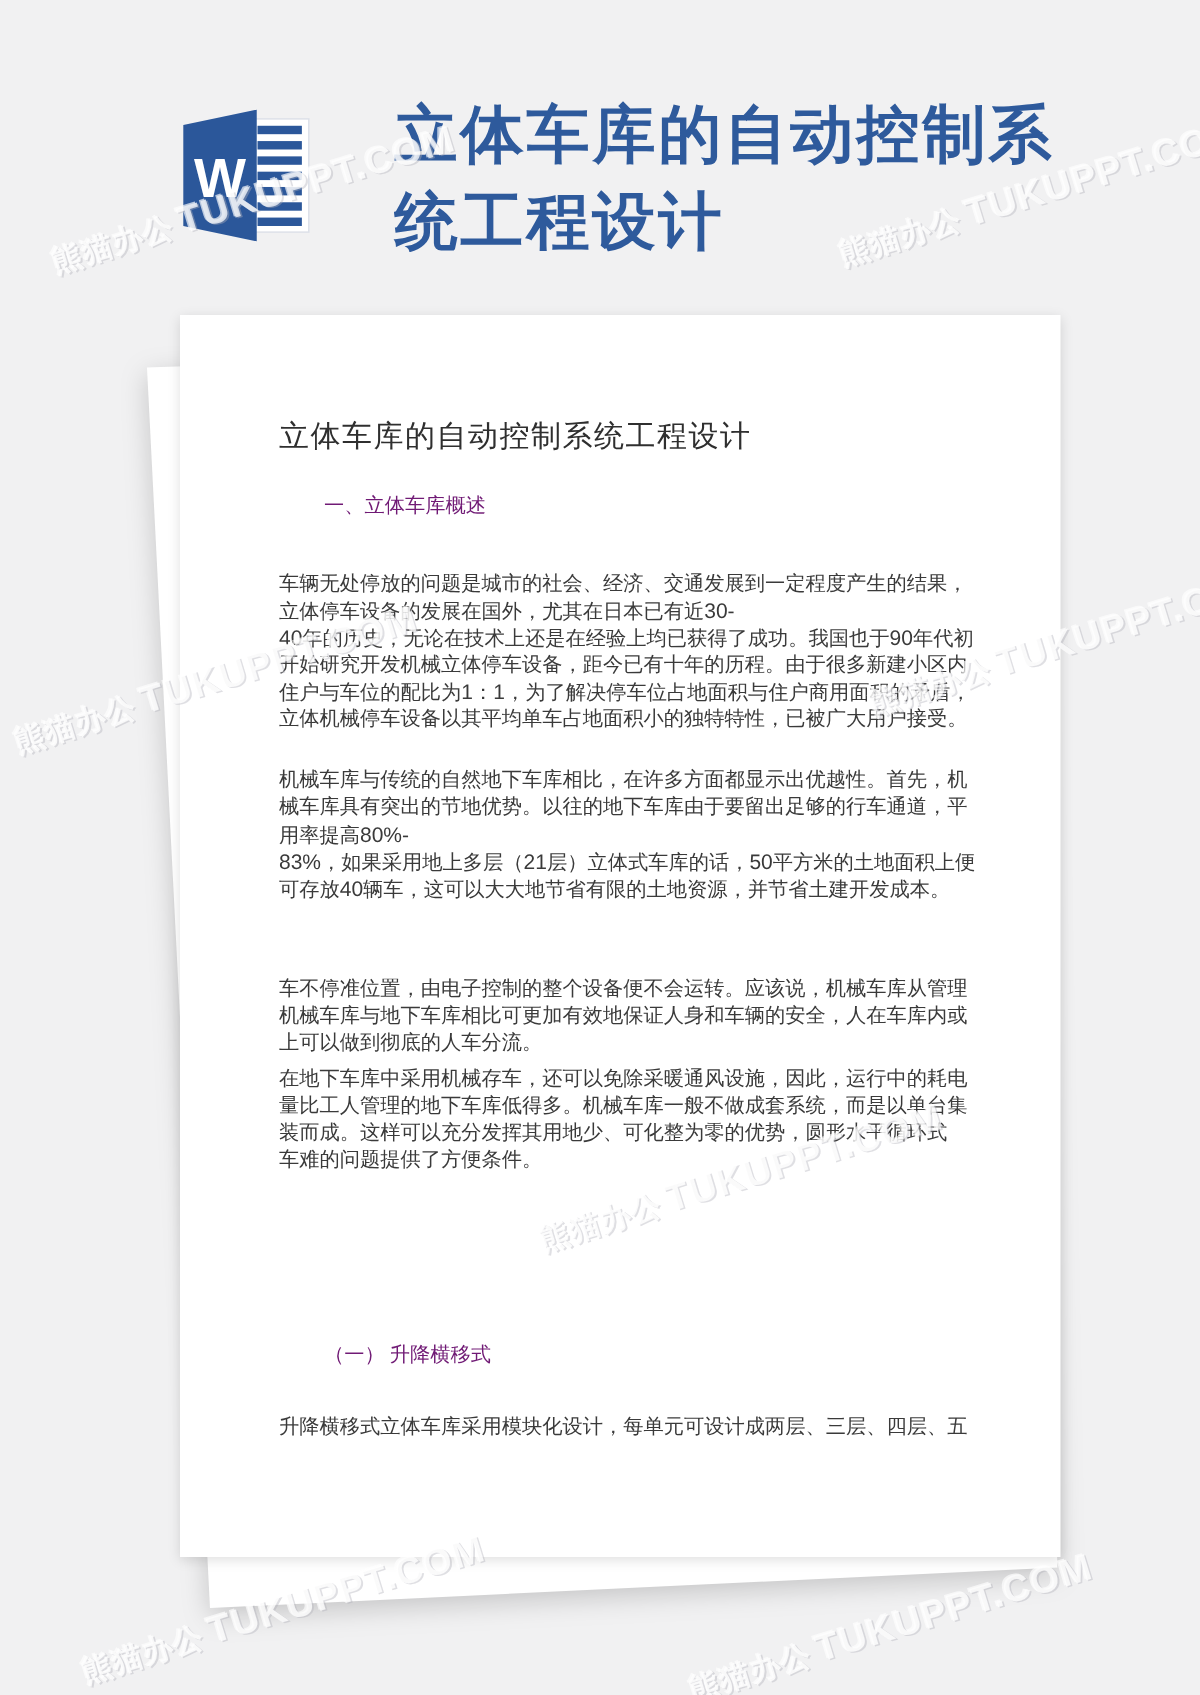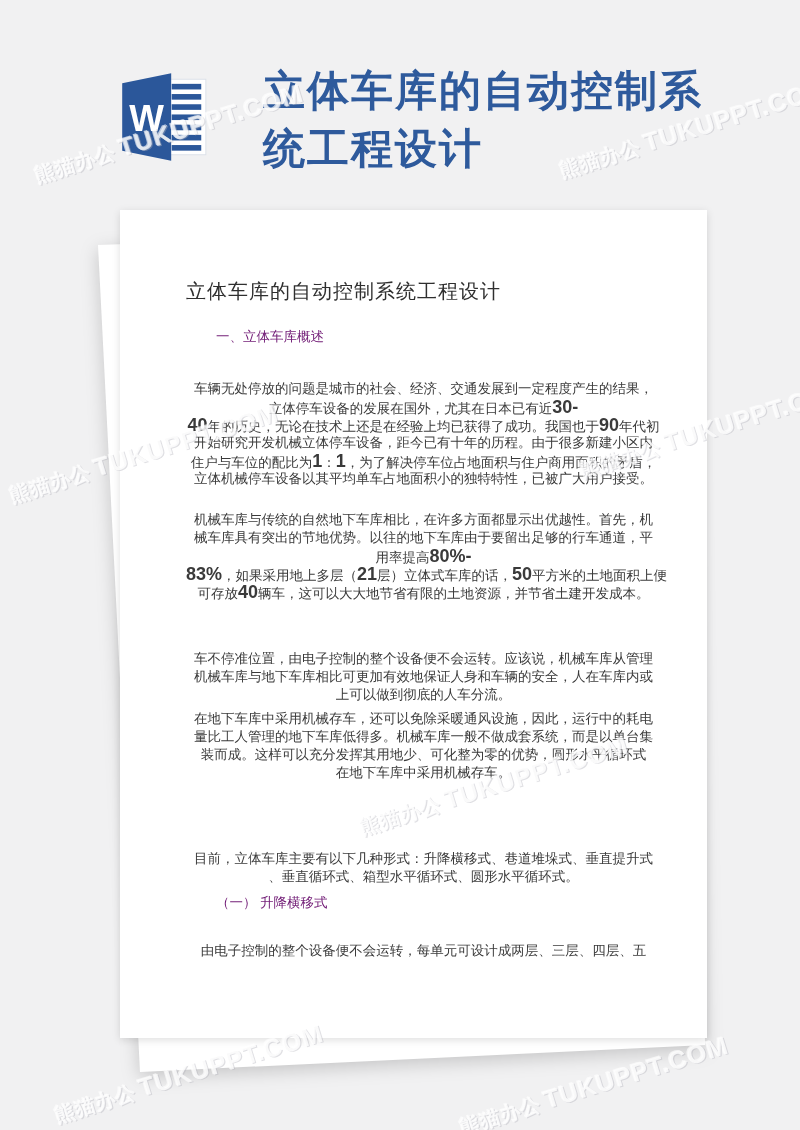--- a/index.html
+++ b/index.html
@@ -53,28 +53,28 @@
   
   .doc-title {
     position: absolute; left: 66px; top: 68px; width: 470px;
     font-size: 20px; line-height: 26px; letter-spacing: 1px;
     color: #2f2f2f; white-space: nowrap;
   }
   .doc-heading {
     position: absolute; left: 96px; width: 440px;
     font-size: 13.5px; line-height: 18px; color: #701a75; white-space: nowrap;
   }
-  .para { position: absolute; left: 66px; width: 475px; text-align: center; }
+  .para { position: absolute; left: 66px; width: 475px; }
   .line {
     height: 18px; line-height: 18px; font-size: 13.5px;
     color: #3a3a3a; white-space: nowrap;
   }
   .num {
     font-family: "Liberation Sans", "DejaVu Sans", sans-serif;
-    font-weight: bold; font-size: 18px;
+    font-weight: normal; font-size: 14px;
   }
 </style>
 </head>
 <body>
 
 <div class="back-sheet-wrap">
   <div class="back-sheet"></div>
 </div>
 
 <div class="header">
@@ -120,32 +120,28 @@
   <div class="para" style="top:440px">
     <div class="line">车不停准位置，由电子控制的整个设备便不会运转。应该说，机械车库从管理</div>
     <div class="line">机械车库与地下车库相比可更加有效地保证人身和车辆的安全，人在车库内或</div>
     <div class="line">上可以做到彻底的人车分流。</div>
   </div>
 
   <div class="para" style="top:500px">
     <div class="line">在地下车库中采用机械存车，还可以免除采暖通风设施，因此，运行中的耗电</div>
     <div class="line">量比工人管理的地下车库低得多。机械车库一般不做成套系统，而是以单台集</div>
     <div class="line">装而成。这样可以充分发挥其用地少、可化整为零的优势，圆形水平循环式</div>
-    <div class="line">在地下车库中采用机械存车。</div>
+    <div class="line">车难的问题提供了方便条件。</div>
   </div>
 
-  <div class="para" style="top:640px">
-    <div class="line">目前，立体车库主要有以下几种形式：升降横移式、巷道堆垛式、垂直提升式</div>
-    <div class="line">、垂直循环式、箱型水平循环式、圆形水平循环式。</div>
-  </div>
 
   <div class="doc-heading" style="top:684px">（一） 升降横移式</div>
 
   <div class="para" style="top:732px">
-    <div class="line">由电子控制的整个设备便不会运转，每单元可设计成两层、三层、四层、五</div>
+    <div class="line">升降横移式立体车库采用模块化设计，每单元可设计成两层、三层、四层、五</div>
   </div>
 </div>
 
 <div class="wm-layer">
   <div class="wm" style="left:35px;  top:160px"><span class="cn">熊猫办公</span> <span class="en">TUKUPPT.COM</span></div>
   <div class="wm" style="left:560px; top:155px"><span class="cn">熊猫办公</span> <span class="en">TUKUPPT.COM</span></div>
   <div class="wm" style="left:10px;  top:480px"><span class="cn">熊猫办公</span> <span class="en">TUKUPPT.COM</span></div>
   <div class="wm" style="left:580px; top:455px"><span class="cn">熊猫办公</span> <span class="en">TUKUPPT.COM</span></div>
   <div class="wm" style="left:360px; top:812px"><span class="cn">熊猫办公</span> <span class="en">TUKUPPT.COM</span></div>
   <div class="wm" style="left:55px;  top:1100px"><span class="cn">熊猫办公</span> <span class="en">TUKUPPT.COM</span></div>

